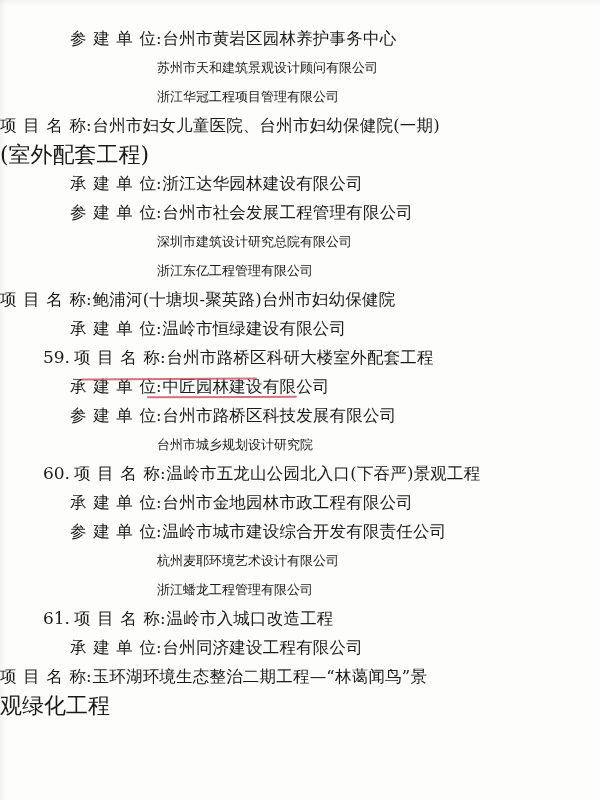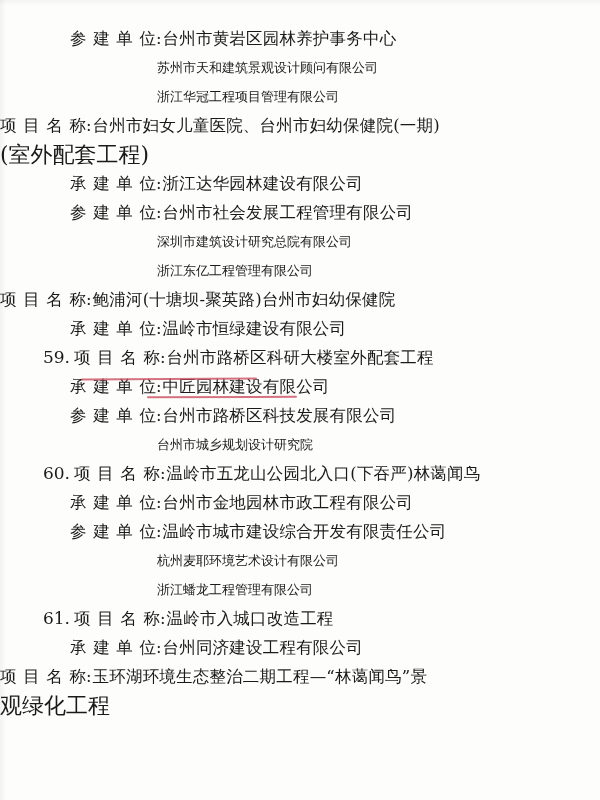--- a/index.html
+++ b/index.html
@@ -194,21 +194,21 @@
         <span class="val">台州市路桥区科技发展有限公司</span>
       </div>
       <div class="cont">台州市城乡规划设计研究院</div>
     </div>
 
     <div class="entry">
       <div class="line">
         <span class="num">60.</span>
         <span class="lbl">项目名称</span>
         <span class="colon">:</span>
-        <span class="val">温岭市五龙山公园北入口(下吞严)林蔼闻鸟</span>
+        <span class="val">温岭市五龙山公园北入口(下吞严)景观工程</span>
       </div>
       <div class="line">
         <span class="num-blank"></span>
         <span class="lbl">承建单位</span>
         <span class="colon">:</span>
         <span class="val">台州市金地园林市政工程有限公司</span>
       </div>
       <div class="line">
         <span class="num-blank"></span>
         <span class="lbl">参建单位</span>

